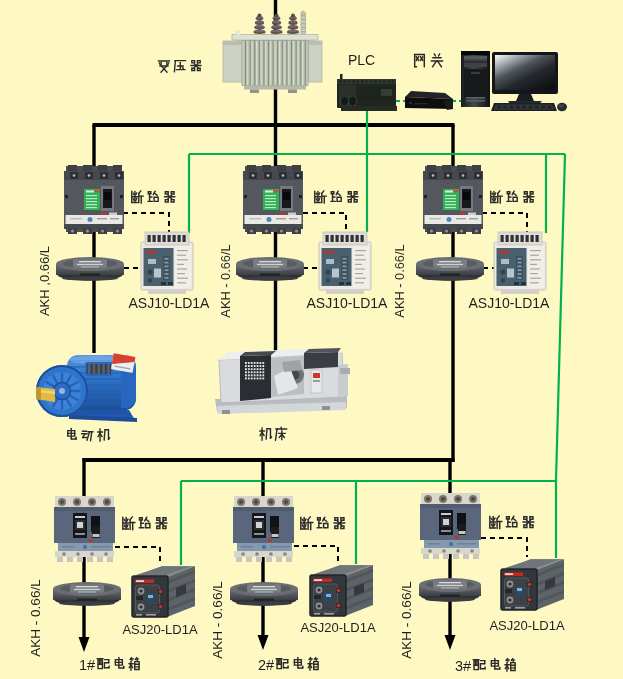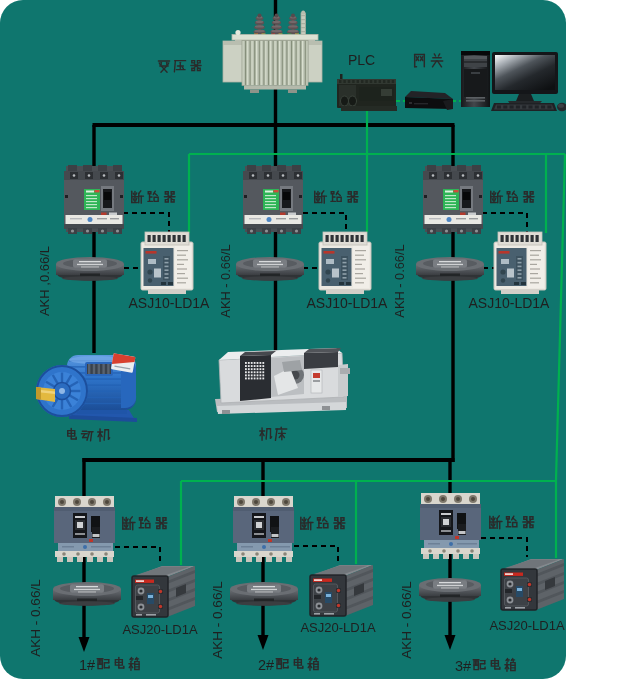--- a/index.html
+++ b/index.html
@@ -1,15 +1,15 @@
 <!DOCTYPE html>
 <html><head><meta charset="utf-8">
 <style>
 html,body{margin:0;padding:0;background:#fff;}
-#wrap{position:relative;width:566px;height:679px;background:#0f766e;overflow:hidden;border-radius:23px;}
+#wrap{position:relative;width:623px;height:679px;background:#fef9c3;overflow:hidden;}
 </style></head>
 <body>
 <div id="wrap">
 <svg width="623" height="679" viewBox="0 0 623 679">
       <defs>
         <g id="g_bian">
           <path d="M10,14 H90"></path>
           <path d="M30,24 V42"></path>
           <path d="M70,24 V42"></path>
           <path d="M16,28 L24,42"></path>

